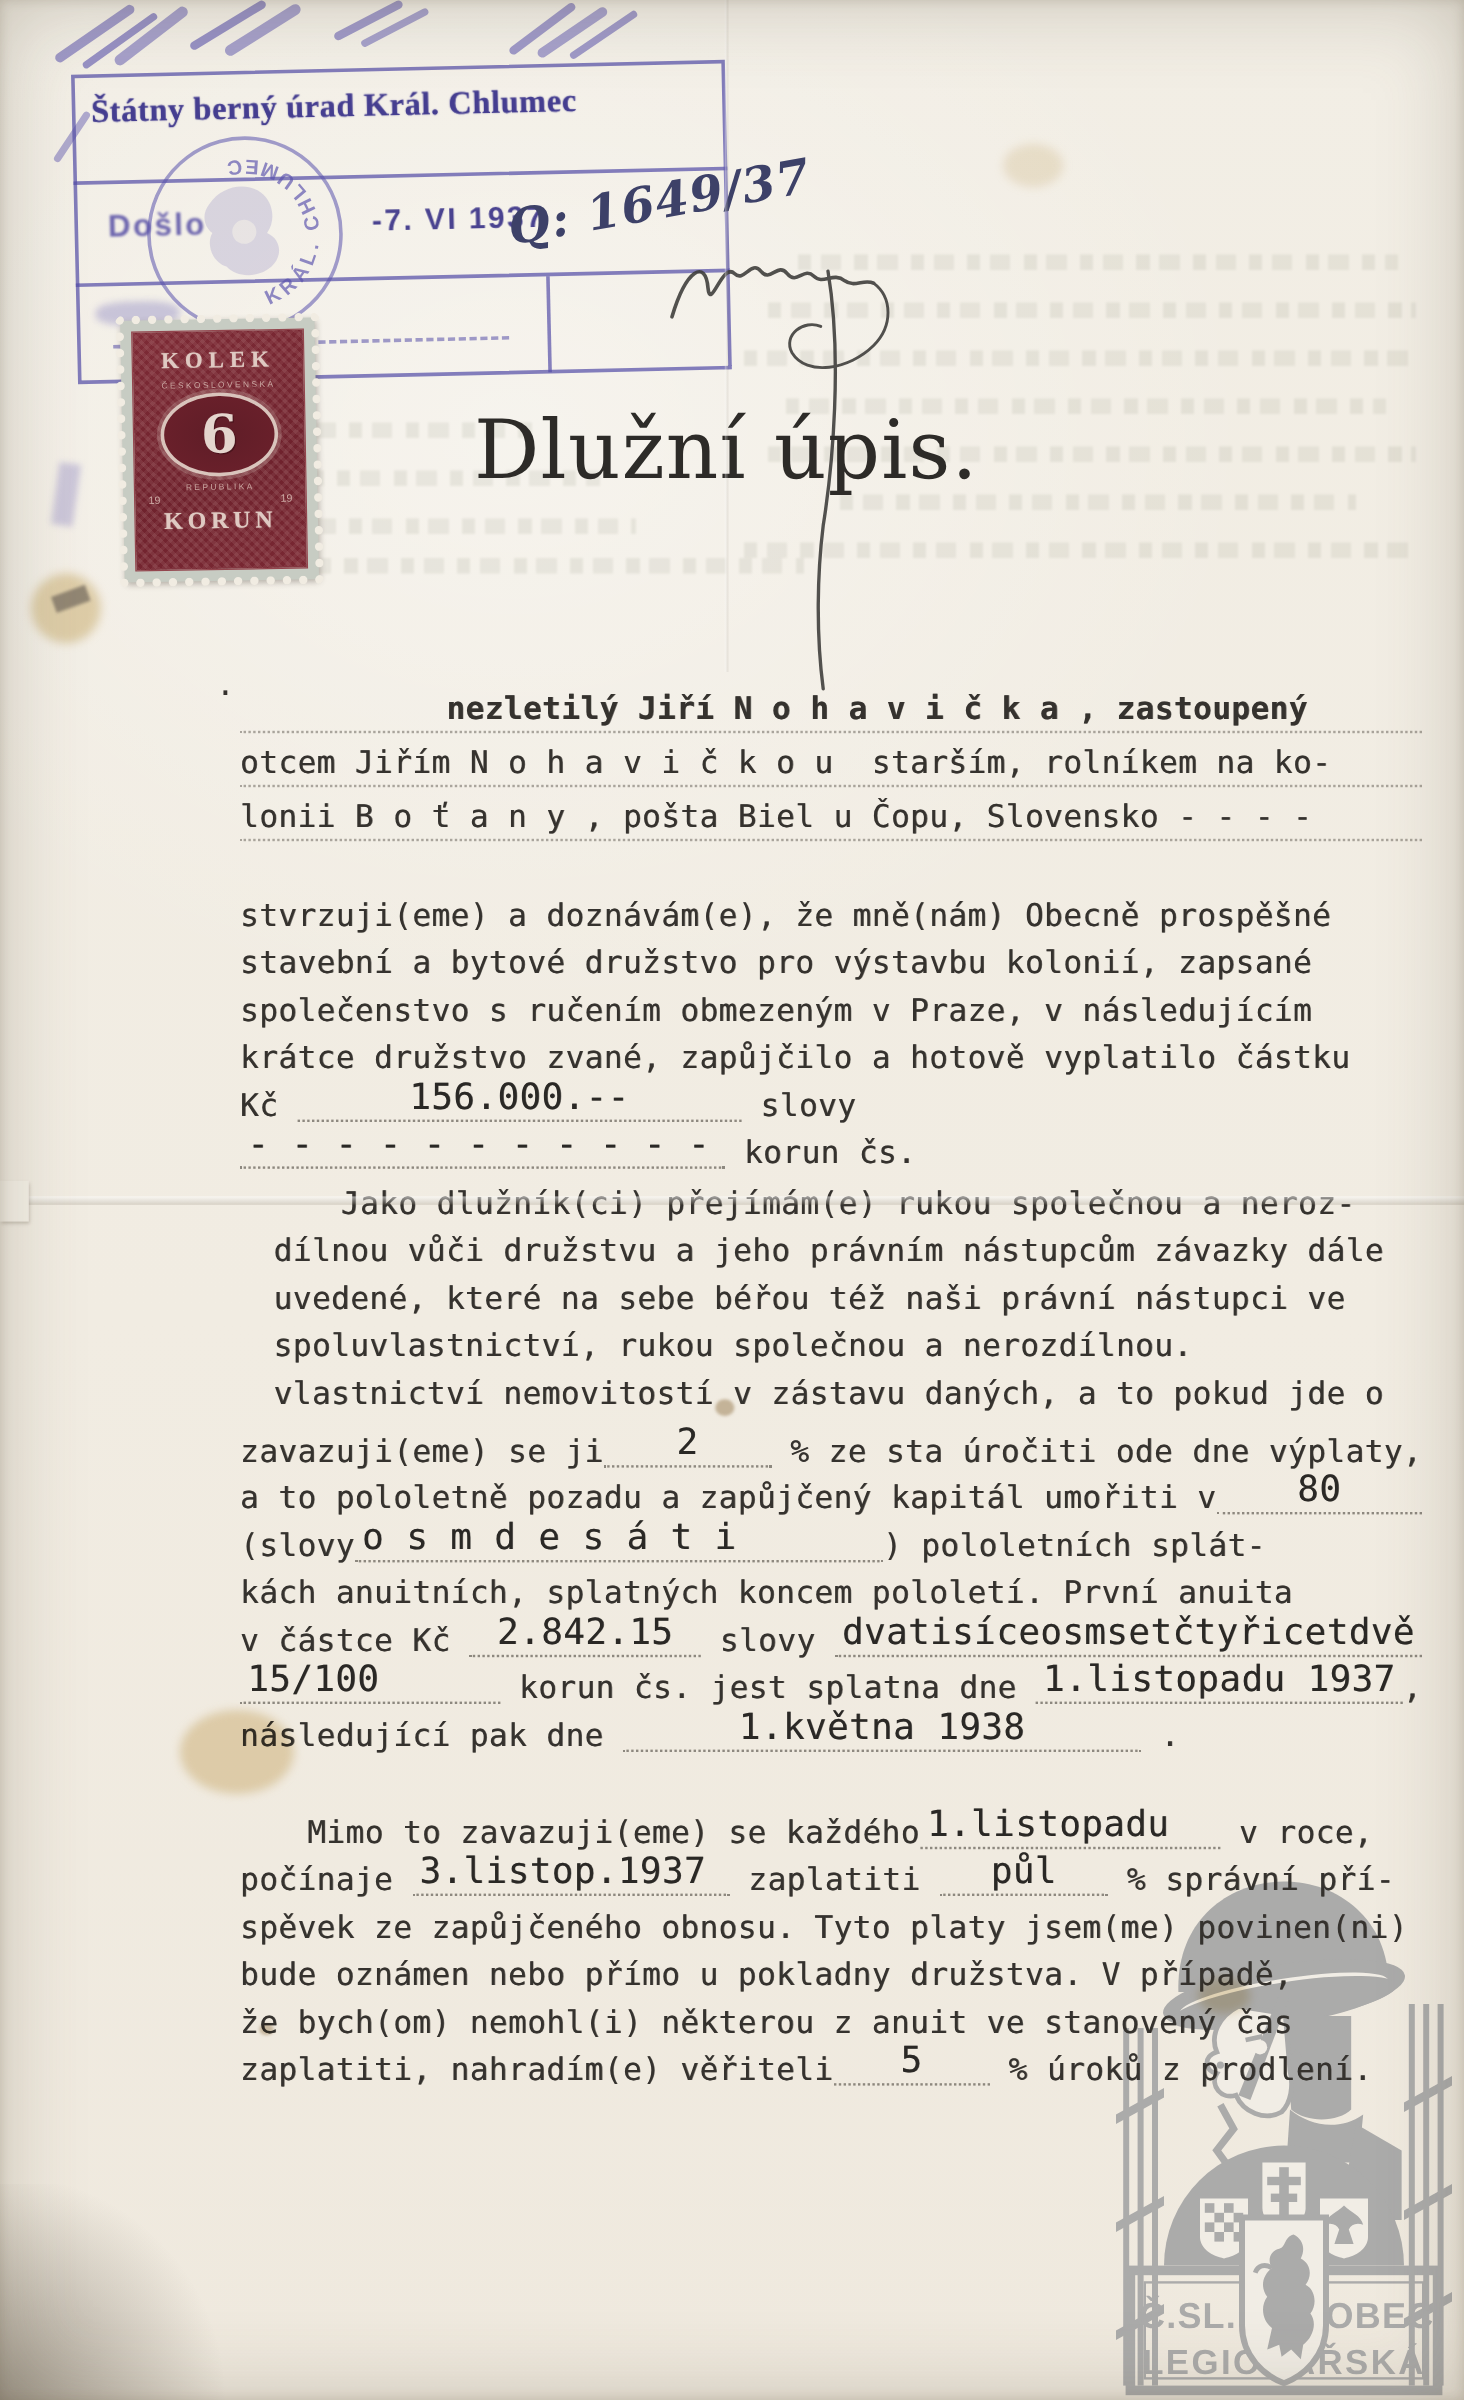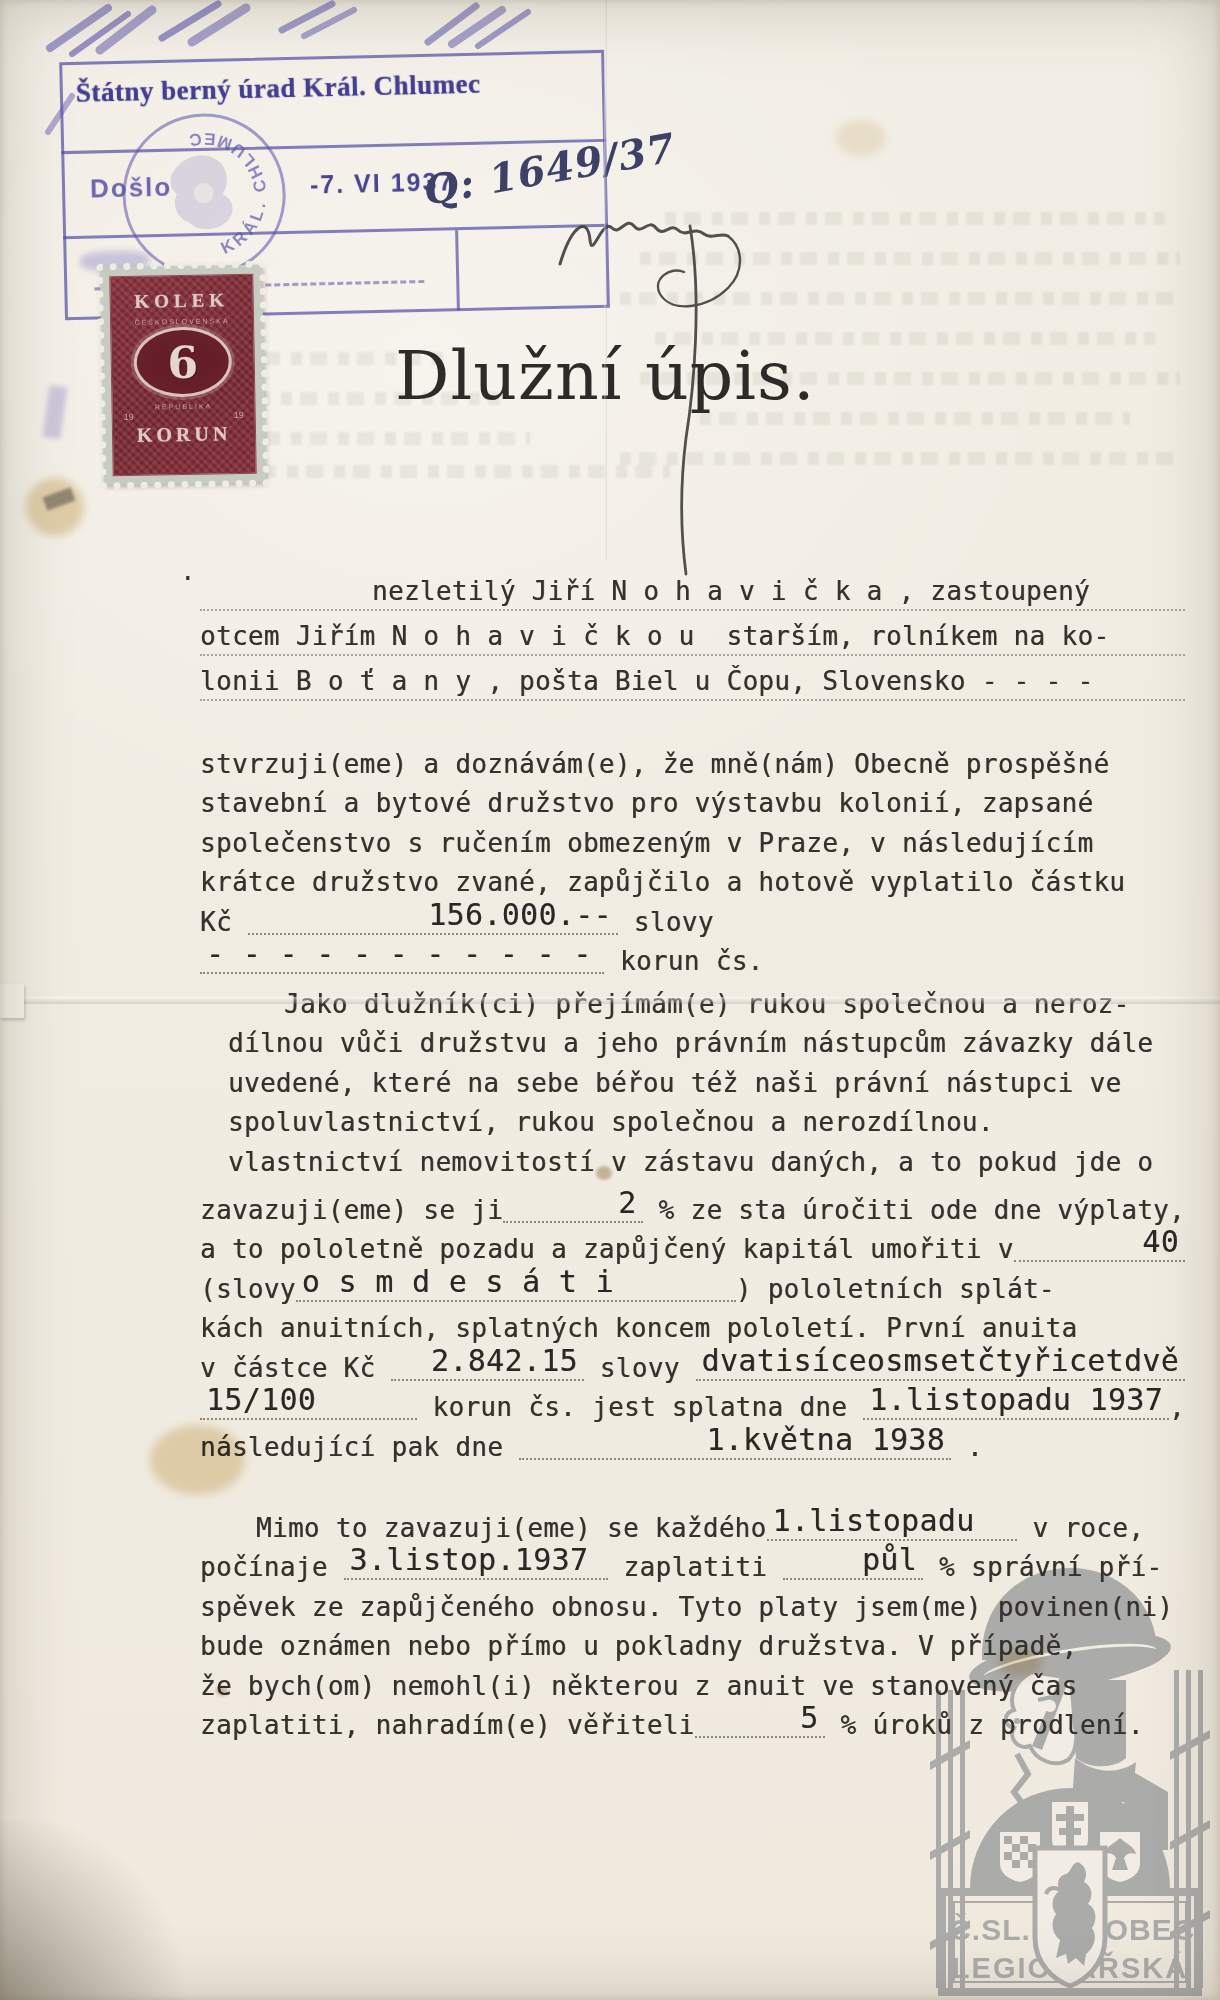--- a/index.html
+++ b/index.html
@@ -79,21 +79,21 @@
     font-size:68px;color:#2d2b28;letter-spacing:1px;}
 
   
   #body-text{position:absolute;left:200px;top:0;width:985px;z-index:8;color:#35322e;}
   .para{position:absolute;left:0;width:100%;}
   .line{display:flex;align-items:flex-end;height:var(--pitch,39.5px);box-sizing:border-box;
     padding-bottom:5px;font-size:26px;letter-spacing:.3px;
     text-shadow:.5px 0 0 rgba(53,50,46,.65);}
   .line.ul{border-bottom:2px dotted rgba(95,90,82,.5);}
   .seg-t{white-space:pre;line-height:1;}
-  .seg-f{font-size:30px;line-height:1.02;white-space:pre;text-align:right;color:#2a2825;
+  .seg-f{font-size:30px;line-height:1.02;white-space:pre;text-align:center;color:#2a2825;
     border-bottom:2px dotted rgba(75,70,62,.6);padding:0 6px 2px;align-self:flex-end;
     text-shadow:.4px 0 0 rgba(42,40,37,.5);}
   .seg-f.left{text-align:left;}
   .stray-mark{position:absolute;left:180px;top:556px;z-index:8;font-size:26px;color:#35322e;}
 
   
   #watermark{position:absolute;left:920px;top:1540px;z-index:2;opacity:.95;}
 
   
   .crease-h{position:absolute;left:0;top:997px;width:1220px;height:7px;z-index:20;pointer-events:none;
@@ -269,21 +269,21 @@
       </div>
       <div class="kolek-bottom">KORUN</div>
     </div>
   </div>
 
   <div id="doc-title">Dlužní úpis.</div>
 
   <div class="stray-mark">.</div>
   <div id="body-text">
       <div class="para" style="top: 566px; --pitch: 45px;">
-        <div class="line ul" style="padding-left: 172px;">
+        <div class="line ul" style="padding-left: 172px; font-weight: bold;">
           <span class="seg-t">nezletilý Jiří N o h a v i č k a , zastoupený</span>
         </div>
         <div class="line ul">
           <span class="seg-t">otcem Jiřím N o h a v i č k o u  starším, rolníkem na ko-</span>
         </div>
         <div class="line ul">
           <span class="seg-t">lonii B o ť a n y , pošta Biel u Čopu, Slovensko - - - -</span>
         </div>
       </div>
       <div class="para" style="top: 742px;">
@@ -327,21 +327,21 @@
         </div>
       </div>
       <div class="para" style="top: 1188px;">
         <div class="line">
           <span class="seg-t">zavazuji(eme) se ji</span>
           <span class="seg-f" style="width: 128px;">2</span>
           <span class="seg-t"> % ze sta úročiti ode dne výplaty,</span>
         </div>
         <div class="line">
           <span class="seg-t">a to pololetně pozadu a zapůjčený kapitál umořiti v</span>
-          <span class="seg-f" style="flex: 1 1 auto;">40</span>
+          <span class="seg-f" style="flex: 1 1 auto;">80</span>
         </div>
         <div class="line">
           <span class="seg-t">(slovy</span>
           <span class="seg-f left" style="width: 428px;">o s m d e s á t i</span>
           <span class="seg-t">) pololetních splát-</span>
         </div>
         <div class="line">
           <span class="seg-t">kách anuitních, splatných koncem pololetí. První anuita</span>
         </div>
         <div class="line">

